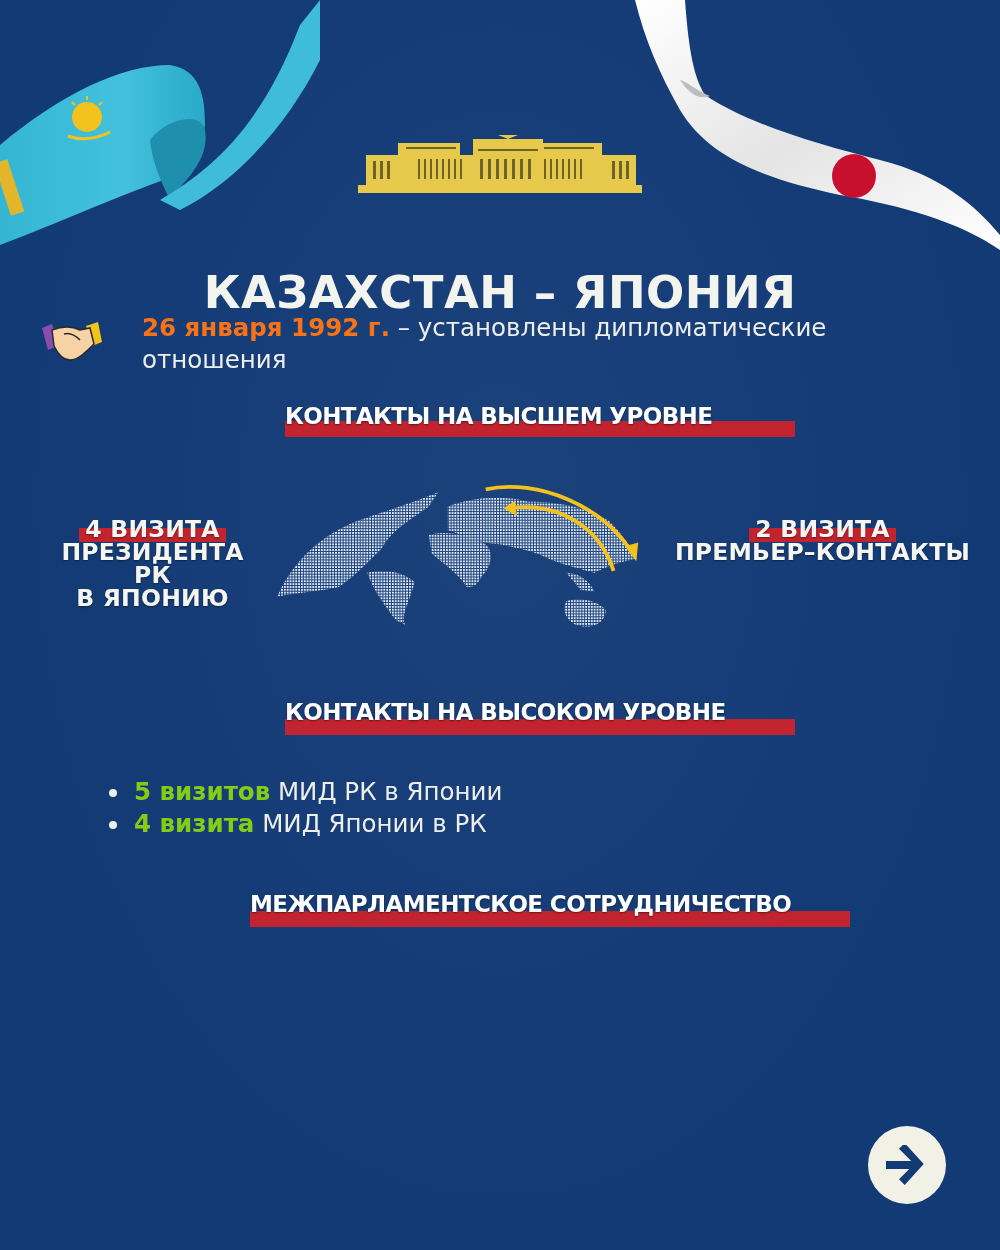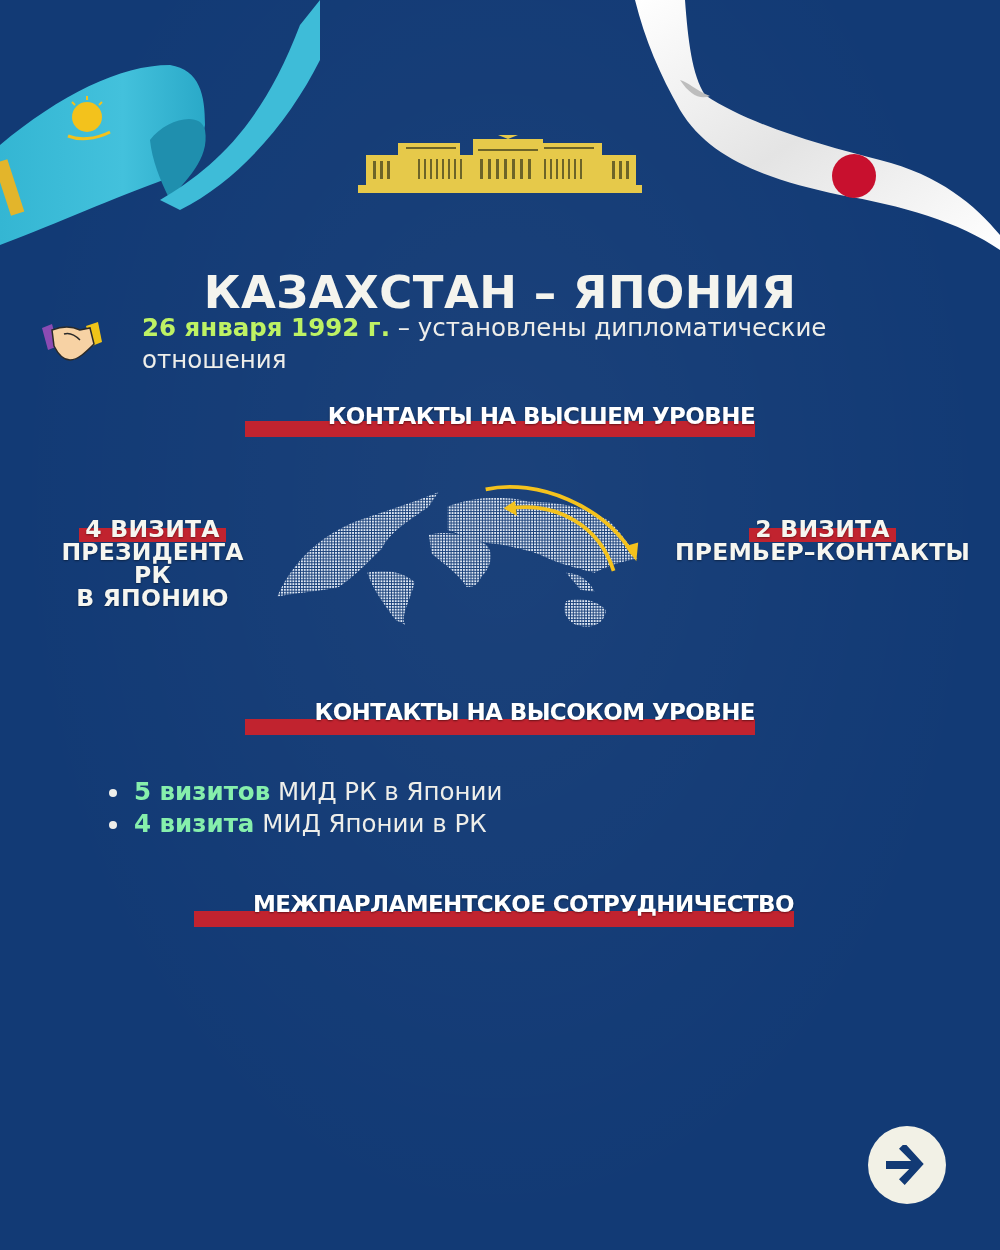--- a/index.html
+++ b/index.html
@@ -24,39 +24,39 @@
     font-family:"DejaVu Sans",sans-serif; font-weight:bold;
     font-size:45px; letter-spacing:0.5px; color:#f4f4ee;margin-top:40px;
   }
 
   #handshake { left:38px; top:316px; width:66px; height:48px; }
   .est {
     left:142px; top:312px; width:760px;
     font-family:"DejaVu Sans",sans-serif; font-size:24.5px; line-height:32px;
     color:#eeeeea;
   }
-  .est b { font-weight:bold; color:#bef264; }
-
-  
-  .sec { position:absolute; text-align:right; }
+  .est b { font-weight:bold; color:#f97316; }
+
+  
+  .sec { position:absolute; text-align:left;margin-left:40px; }
   .sec .bar { position:absolute; background:#c1232f; height:16px; }
   .sec .txt {
     position:relative; font-family:"DejaVu Sans",sans-serif; font-weight:bold;
     color:#fff; font-size:23px; letter-spacing:-0.6px; white-space:nowrap;
     text-shadow:0 1px 2px rgba(0,0,0,0.45);
   }
 
   #sec1 { left:245px; top:403px; width:510px; height:40px; }
   #sec1 .bar { left:0; top:18px; width:510px; }
   #sec1 .txt { top:0; }
 
   #sec2 { left:245px; top:699px; width:510px; height:40px; }
   #sec2 .bar { left:0; top:20px; width:510px; }
 
-  #sec3 { left:194px; top:891px; width:600px; height:40px; }
+  #sec3 { left:210px; top:891px; width:600px; height:40px; }
   #sec3 .bar { left:0; top:20px; width:600px; }
 
   
   .visit { position:absolute; text-align:center;
     font-family:"DejaVu Sans",sans-serif; font-weight:bold; color:#f6f6f0;
     font-size:23.5px; line-height:23px; letter-spacing:0.2px;
     text-shadow:0 1px 2px rgba(0,0,0,0.4);
   }
   .visit .count { position:relative; display:inline-block; padding:0 6px; }
   .visit .count .hl { position:absolute; left:0; right:0; top:10px; height:14px; background:#c1232f; z-index:0; }
@@ -65,21 +65,21 @@
   #visit-right { left:660px; top:518px; width:325px; }
 
   #world { left:262px; top:478px; width:400px; height:180px; }
 
   
   .list { position:absolute; list-style:none; margin:0; padding:0;
     font-family:"DejaVu Sans",sans-serif; font-size:24.5px; color:#eeeeea; }
   .list li { position:relative; padding-left:28px; }
   .list li::before { content:""; position:absolute; left:3px; top:13px;
     width:8px; height:8px; border-radius:50%; background:#eeeeea; }
-  .list b { color:#86efac; font-weight:bold; }
+  .list b { color:#84cc16; font-weight:bold; }
   #list1 { left:106px; top:776px; line-height:32px; }
   #list2 { left:106px; top:960px; width:800px; line-height:28px; }
   #list2 li { margin-bottom:24px; }
 
   #next-button { left:868px; top:1126px; width:78px; height:78px; border-radius:50%;
     background:#f2f1e6; display:flex; align-items:center; justify-content:center; cursor:pointer; }
 </style>
 </head>
 <body>
 

